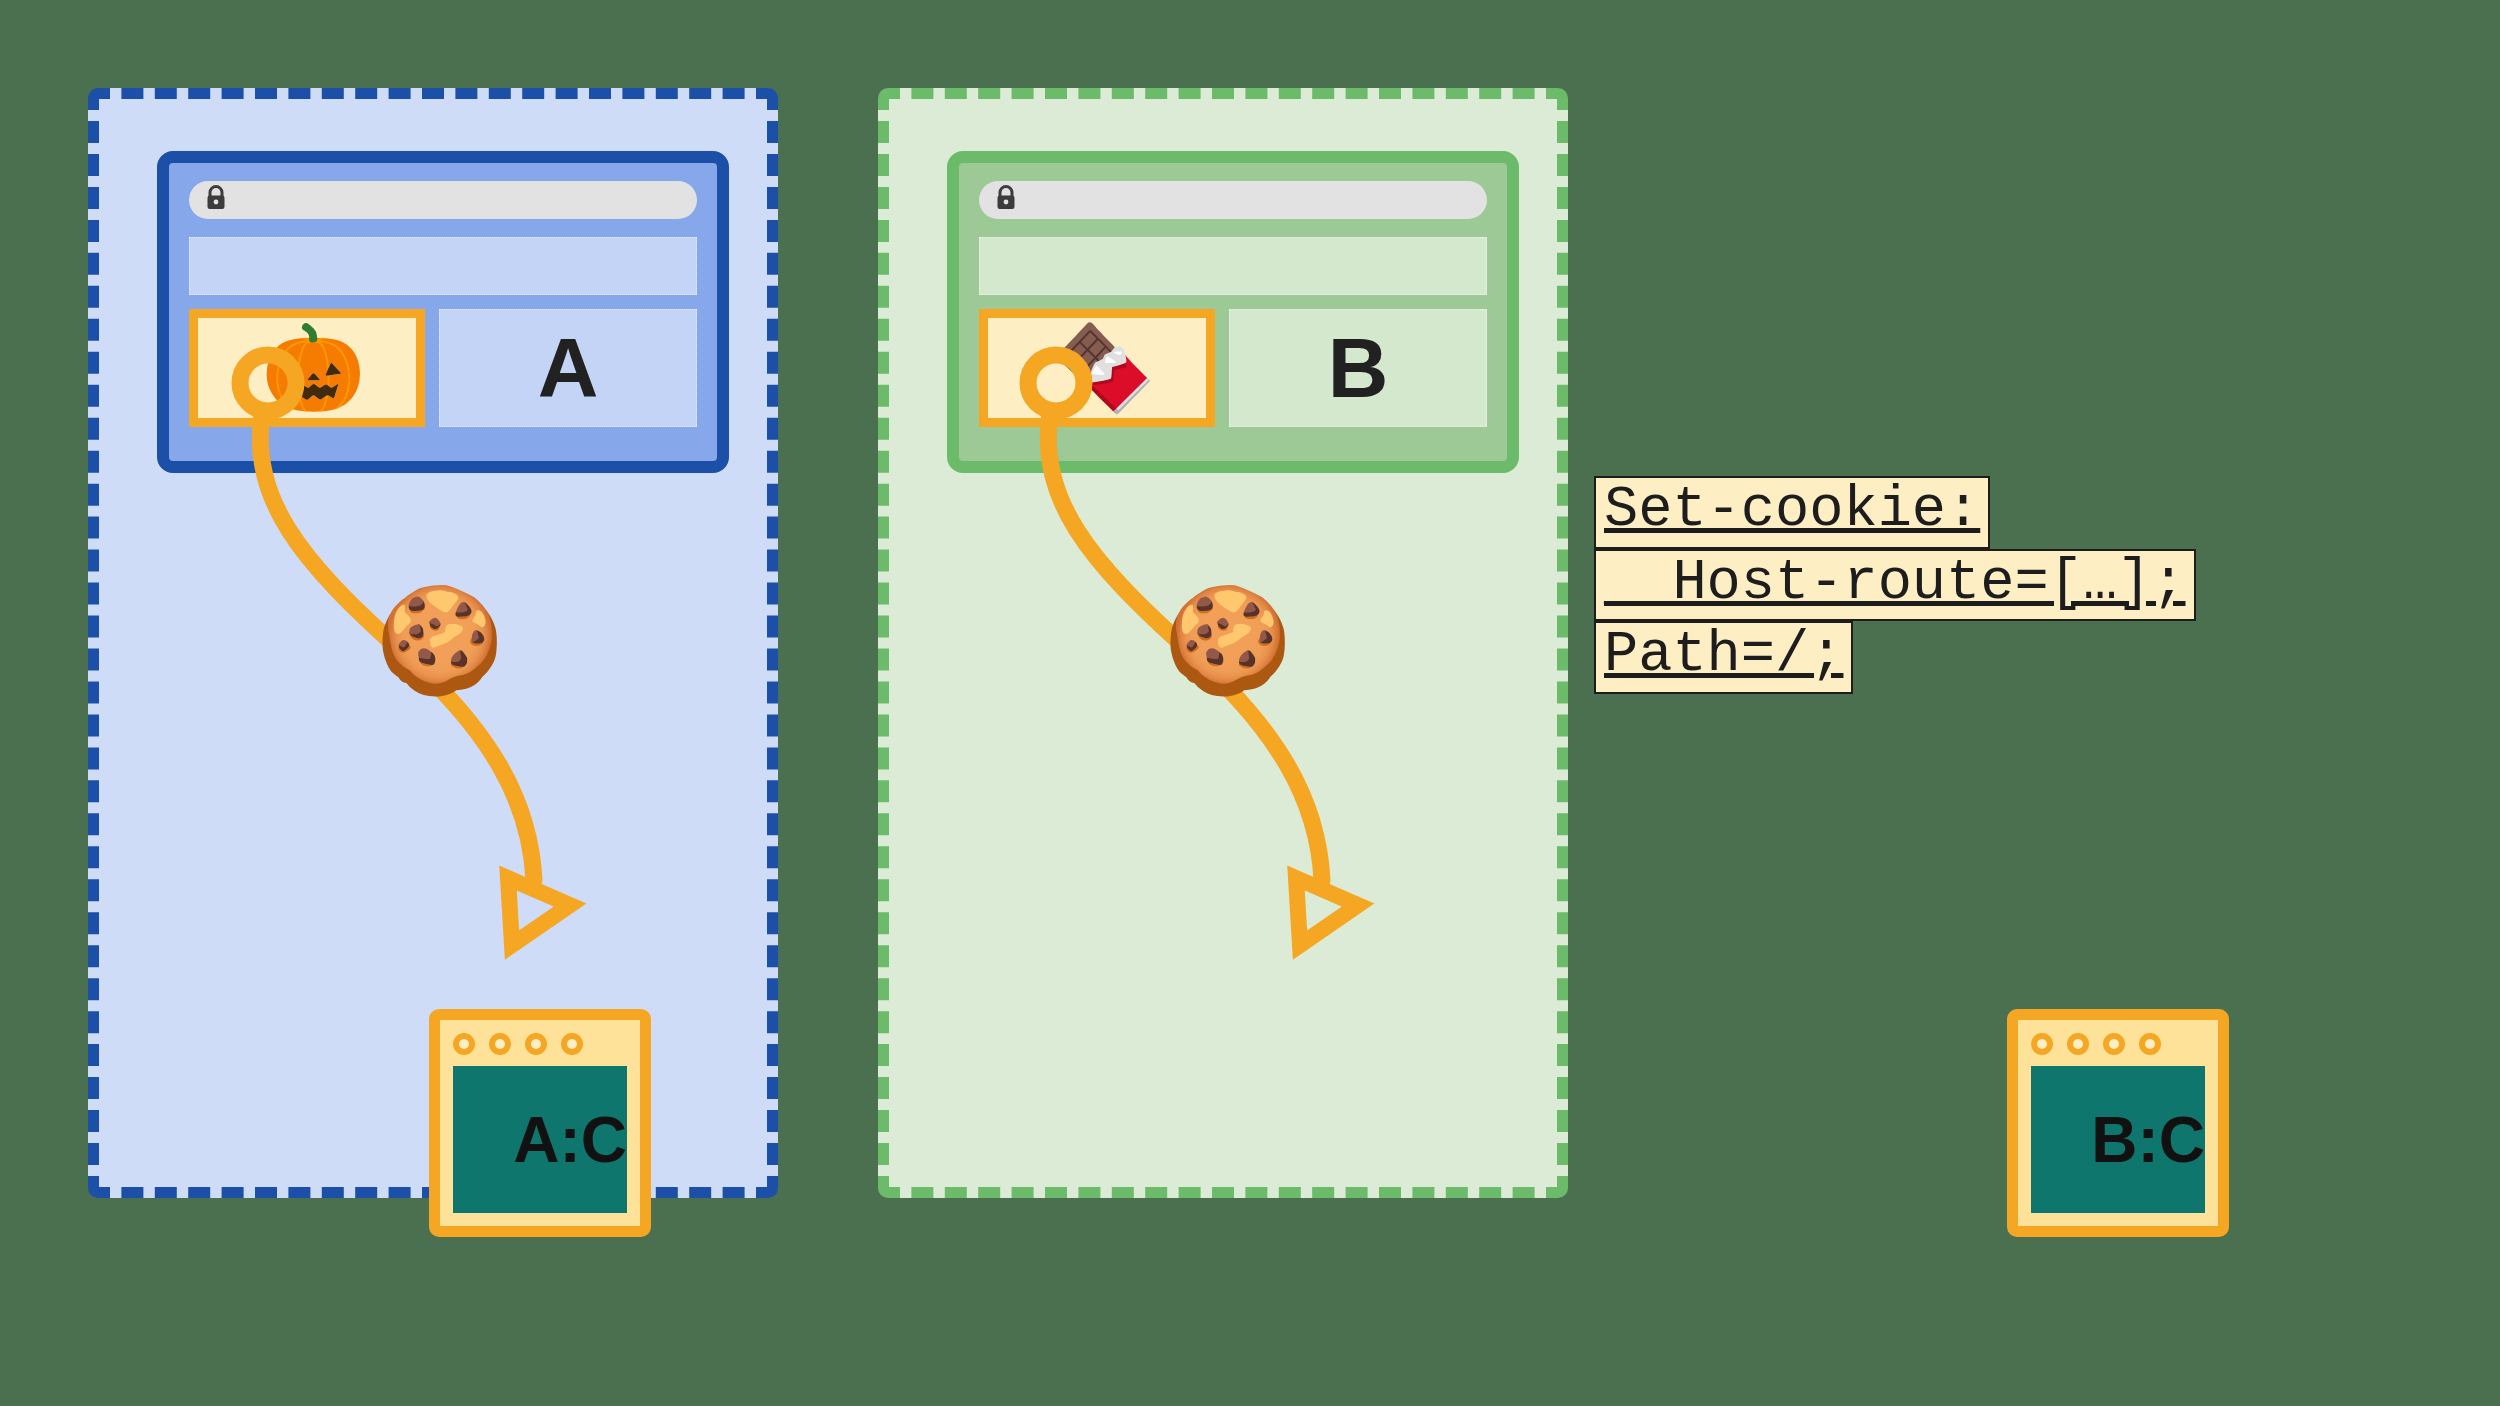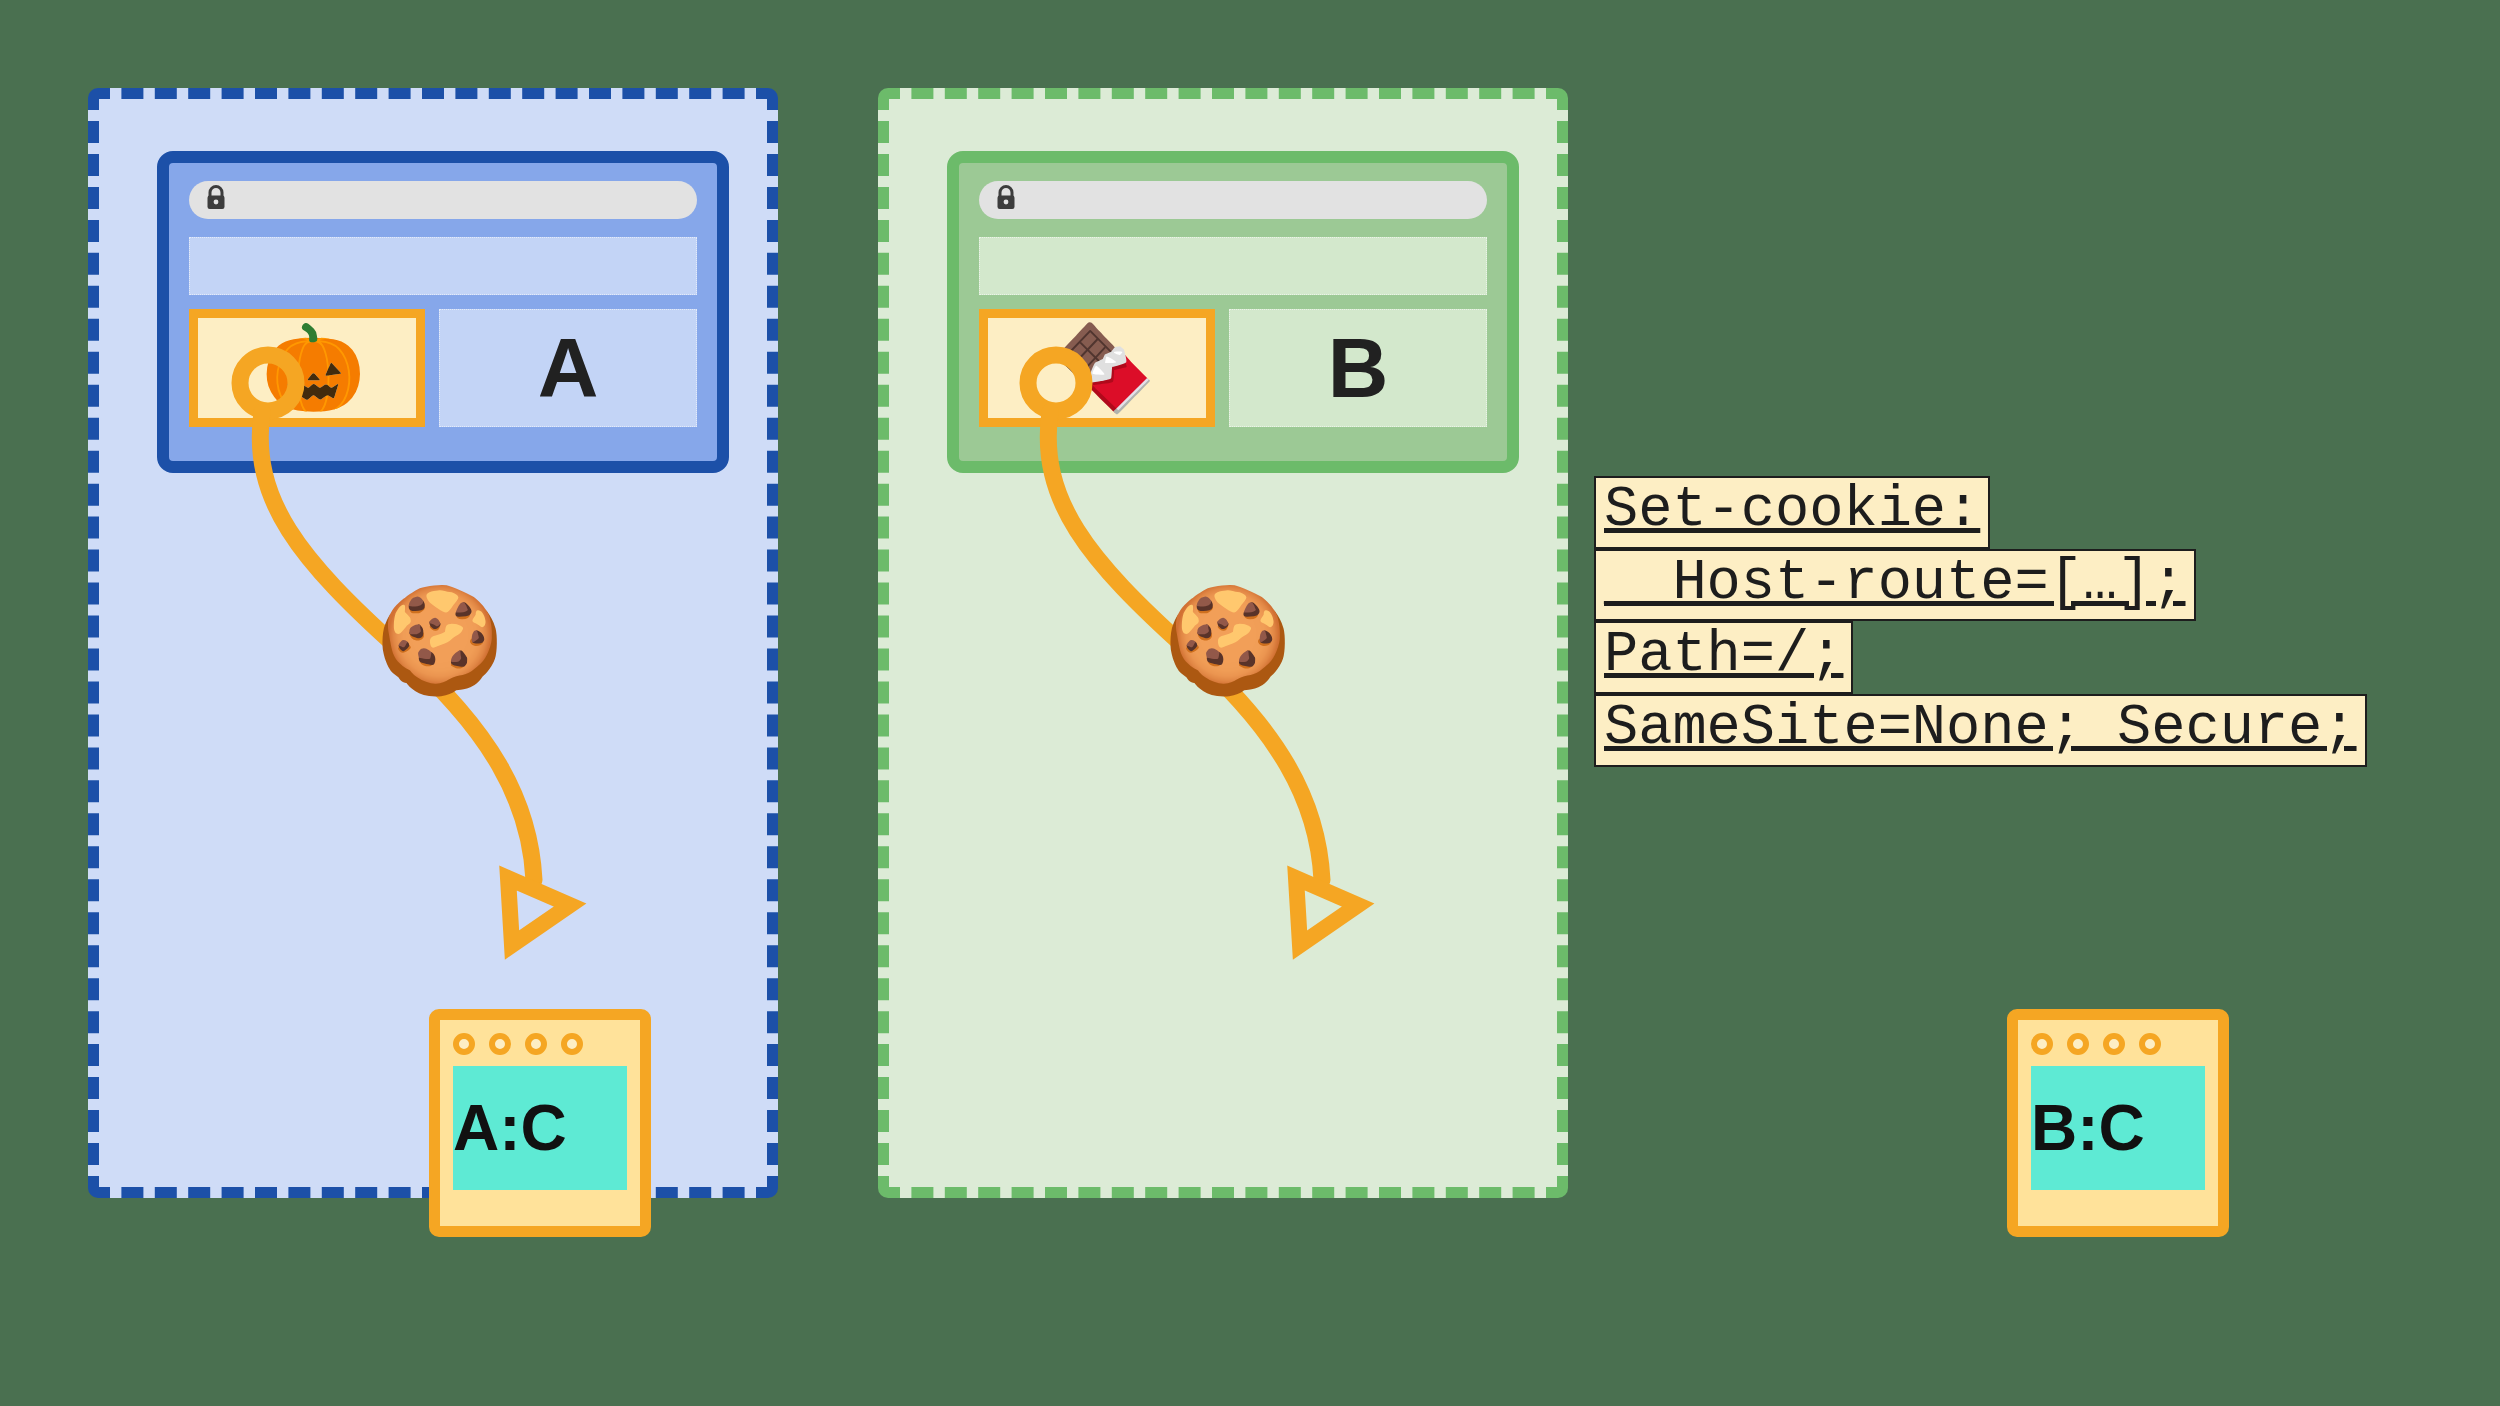--- a/index.html
+++ b/index.html
@@ -156,25 +156,25 @@
   }
   .dot {
     width: 22px;
     height: 22px;
     border-radius: 50%;
     box-sizing: border-box;
     border: 6px solid #f5a623;
     background: #fdeec4;
   }
   .storage-body {
-    background: #5eead4;
-    height: 124px;
+    background: #0f766e;
+    height: 147px;
     display: flex;
     align-items: center;
-    justify-content: flex-start;
+    justify-content: flex-end;
   }
   .storage-label {
     font-size: 64px;
     font-weight: bold;
     color: #111111;
     font-family: "Liberation Sans", sans-serif;
     line-height: 1;
   }
 
   
@@ -306,14 +306,13 @@
   </g>
 </svg>
 
 <span class="cookie-emoji" id="cookie-a">🍪</span>
 <span class="cookie-emoji" id="cookie-b">🍪</span>
 
 <div id="code-block">
   <div class="code-line">Set-cookie:</div>
   <div class="code-line">__Host-route=[…];</div>
   <div class="code-line">Path=/;</div>
-  <div class="code-line">SameSite=None; Secure;</div>
 </div>
 
 </body></html>

